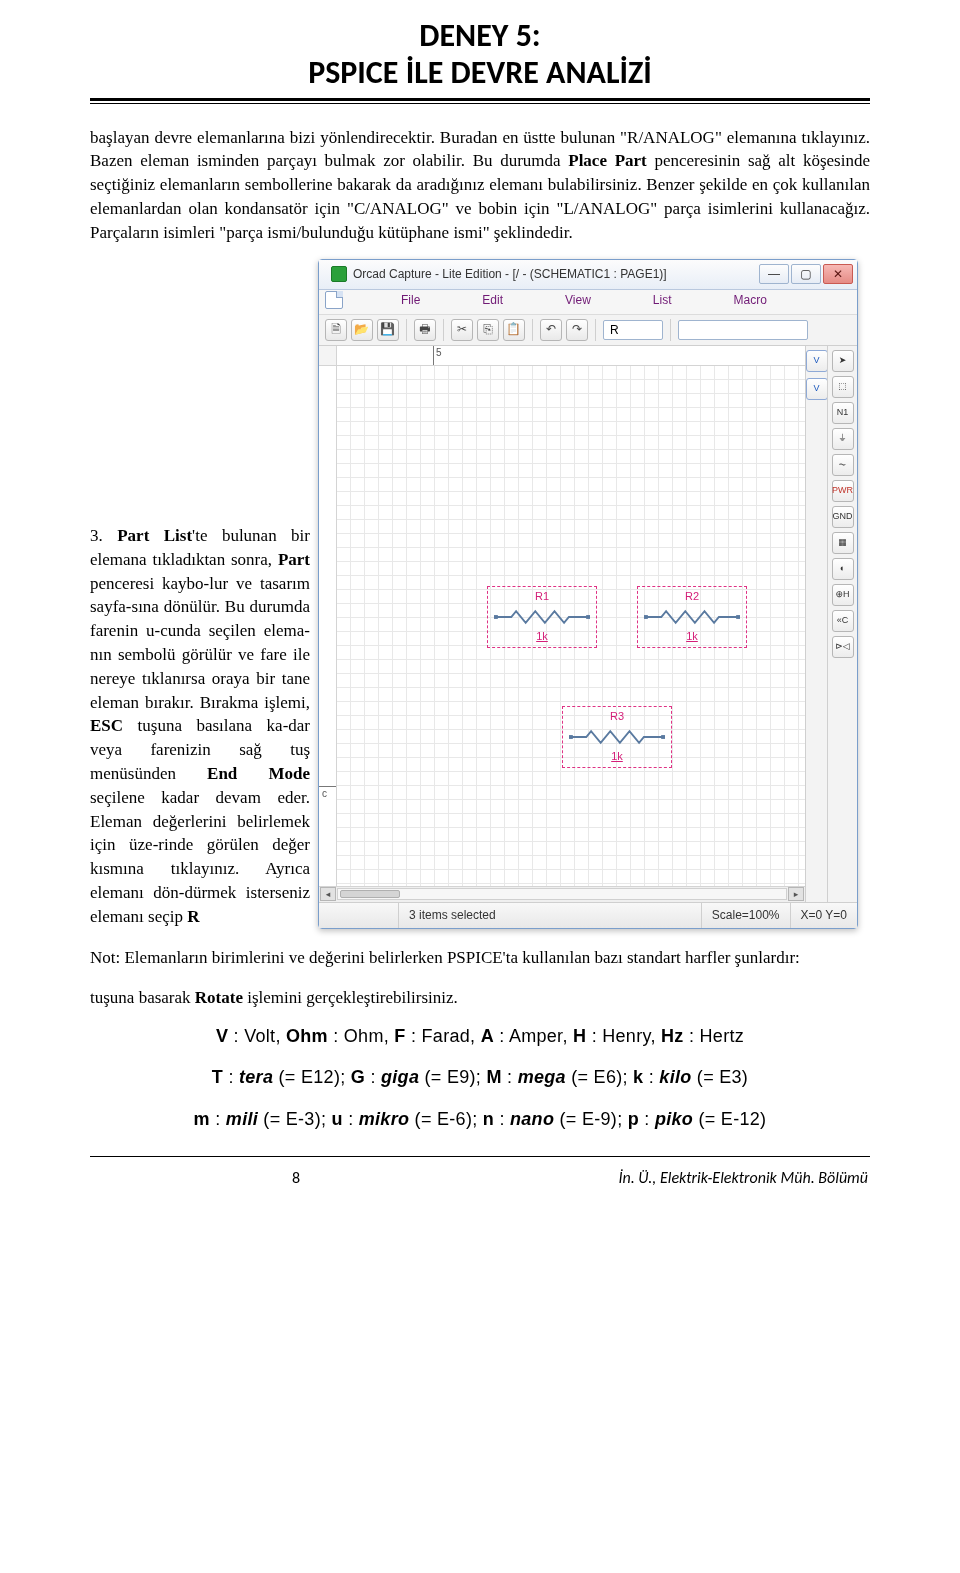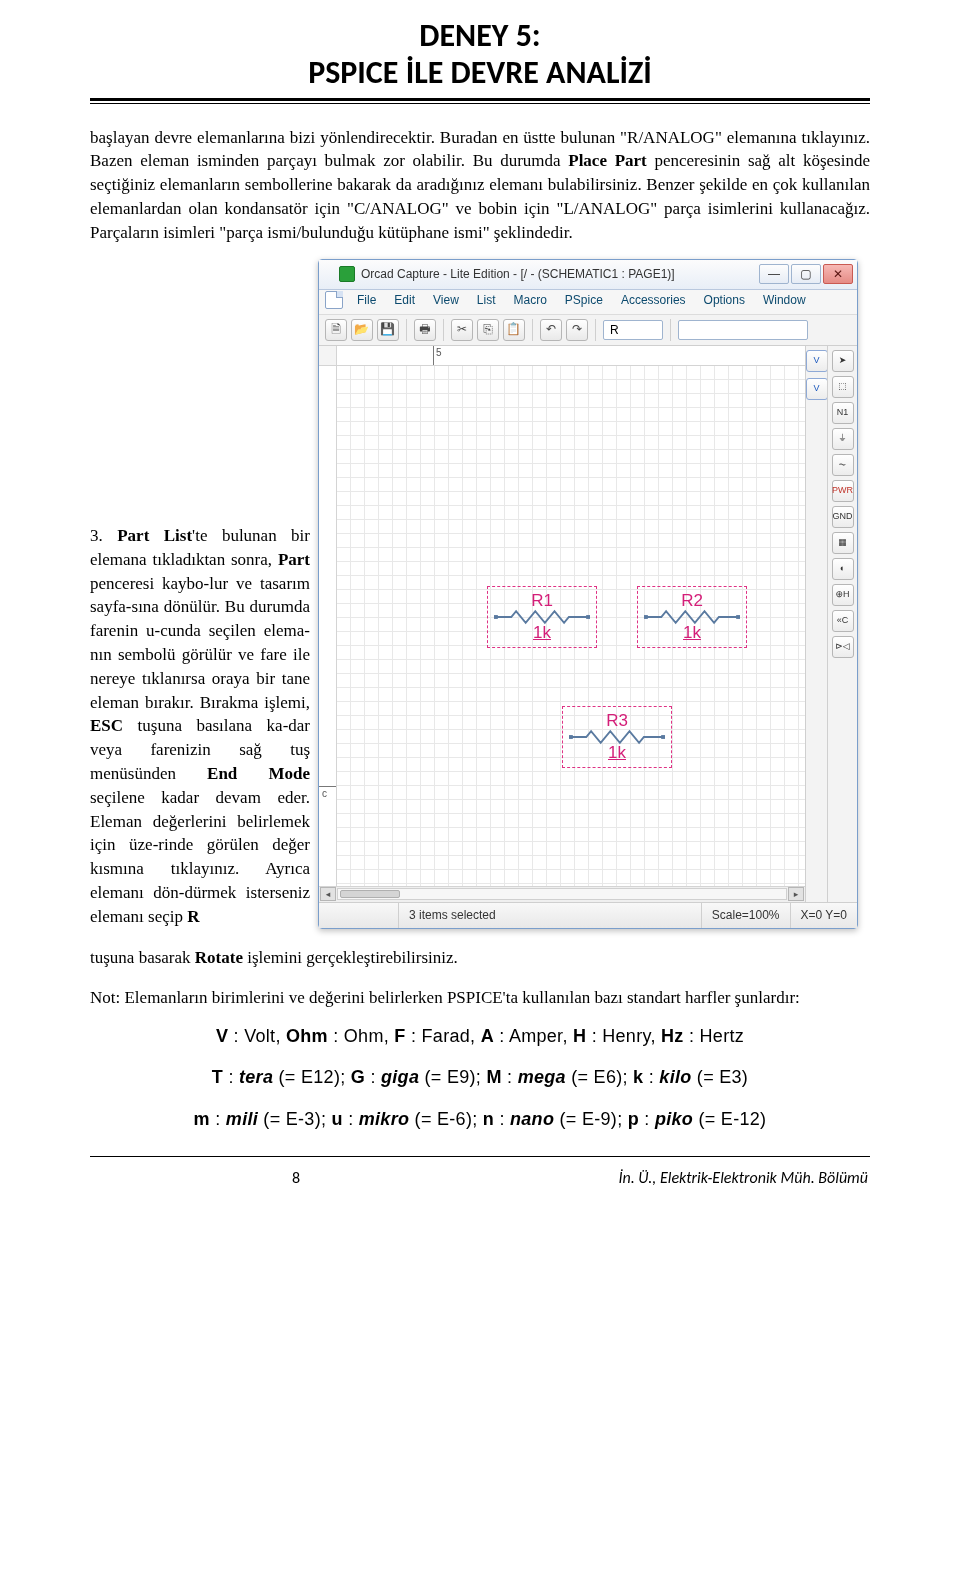--- a/index.html
+++ b/index.html
@@ -40,35 +40,35 @@
     font-size: 12px;
     color: #1a1a1a;
     background: linear-gradient(#f8f8f8,#ececec);
     border: 1px solid #7a9ecb;
     border-radius: 4px;
     box-shadow: 0 2px 6px rgba(0,0,0,.25);
     display: flex; flex-direction: column;
   }
   .titlebar {
     height: 30px; display: flex; align-items: center; justify-content: space-between;
-    padding: 0 4px 0 20px;
+    padding: 0 4px 0 12px;
     background: linear-gradient(#fcfcfc,#e8eef7);
     border-bottom: 1px solid #b9c8de;
   }
   .titlebar-left { display:flex; align-items:center; gap:6px; color:#333; }
   .app-icon { width:16px; height:16px; background:#2aa03a; border:1px solid #1a7a28; border-radius:2px; }
   .win-btns { display:flex; gap:2px; }
   .win-btn { width:30px; height:20px; border:1px solid #9fb4cf; background:linear-gradient(#fdfdfd,#e6ecf5); border-radius:2px; display:flex; align-items:center; justify-content:center; color:#333; }
   .win-btn.close { background: linear-gradient(#f7b9b5,#e58b85); border-color:#c95a52; color:#5a1512; }
   .menubar {
     display:flex; align-items:center; height:24px; padding: 0 6px; gap: 2px;
     background:#f6f6f6; flex-wrap: wrap;
   }
   .menubar .menu-item {
-    padding: 2px 8px; color:#0c4a6e; border-radius:2px;
+    padding: 2px 8px; color:#701a75; border-radius:2px;margin-left:44px;
   }
   .doc-icon {
     width:18px; height:18px; background:#fff; border:1px solid #8aa4c8; border-radius:2px; margin-right:4px;
     position:relative;
   }
   .doc-icon::after{content:""; position:absolute; right:-1px; top:-1px; width:6px; height:6px; background:#d6e2f3; border-left:1px solid #8aa4c8; border-bottom:1px solid #8aa4c8;}
   .mdi-btns { margin-left:auto; display:flex; gap:4px; padding-right:4px; }
   .mdi-btn { width:18px; height:14px; border:1px solid #9fb4cf; background:#f3f6fb; border-radius:2px; display:flex; align-items:center; justify-content:center; font-size:10px; color:#444;}
   .toolbar {
     display:flex; align-items:center; height:32px; padding:0 6px; gap:4px;
@@ -100,21 +100,21 @@
       linear-gradient(#e8e8e8 1px, transparent 1px),
       linear-gradient(90deg, #e8e8e8 1px, transparent 1px);
     background-size: 14px 14px;
     background-position: -1px -1px;
   }
   .resistor-block {
     position:absolute; width:110px; height:62px;
     border:1.5px dashed rgba(220,30,120,.9);
   }
   .resistor-block .rlabel, .resistor-block .rval {
-    position:absolute; font-size:17px; color:#d41e78; font-family:Tahoma, sans-serif;
+    position:absolute; font-size:11px; color:#d41e78; font-family:Tahoma, sans-serif;
   }
   .resistor-block .rlabel { top:2px; left:50%; transform:translateX(-50%); }
   .resistor-block .rval { bottom:2px; left:50%; transform:translateX(-50%);text-decoration:underline; }
   .resistor-sym {
     position:absolute; left:6px; right:6px; top:50%; height:16px; transform:translateY(-50%);
   }
   .resistor-sym svg { width:100%; height:100%; }
   .side-palette {
     width:30px; background:#f3f3f3; border-left:1px solid #cfcfcf;
     display:flex; flex-direction:column; align-items:center; padding:4px 0; gap:4px;
@@ -326,25 +326,25 @@
         <div class="statusbar">
           <div class="status-cell" style="width:80px"></div>
           <div class="status-cell" style="flex:1">3 items selected</div>
           <div class="status-cell">Scale=100%</div>
           <div class="status-cell">X=0  Y=0</div>
         </div>
       </div>
     </div>
   </div>
 
+  <p class="body-text">Not: Elemanların birimlerini ve değerini belirlerken PSPICE'ta kullanılan bazı standart harfler şunlardır:</p>
+
   <p class="body-text after-columns">
     <span> tuşuna basarak </span><span class="bold">Rotate</span><span> işlemini gerçekleştirebilirsiniz.</span>
   </p>
-
-  <p class="body-text">Not: Elemanların birimlerini ve değerini belirlerken PSPICE'ta kullanılan bazı standart harfler şunlardır:</p>
 
   <div class="units">
     <div class="line" id="units-line1"><span class="sym">V</span> : Volt, <span class="sym">Ohm</span> : Ohm, <span class="sym">F</span> : Farad, <span class="sym">A</span> : Amper, <span class="sym">H</span> : Henry, <span class="sym">Hz</span> : Hertz</div>
     <div class="line" id="units-line2"><span class="sym">T</span> : <span class="abbr">tera</span> (= E12); <span class="sym">G</span> : <span class="abbr">giga</span> (= E9); <span class="sym">M</span> : <span class="abbr">mega</span> (= E6); <span class="sym">k</span> : <span class="abbr">kilo</span> (= E3)</div>
     <div class="line" id="units-line3"><span class="sym">m</span> : <span class="abbr">mili</span> (= E-3); <span class="sym">u</span> : <span class="abbr">mikro</span> (= E-6); <span class="sym">n</span> : <span class="abbr">nano</span> (= E-9); <span class="sym">p</span> : <span class="abbr">piko</span> (= E-12)</div>
   </div>
 
   <hr class="footer-rule">
   <div class="footer">
     <span class="pnum">8</span>

